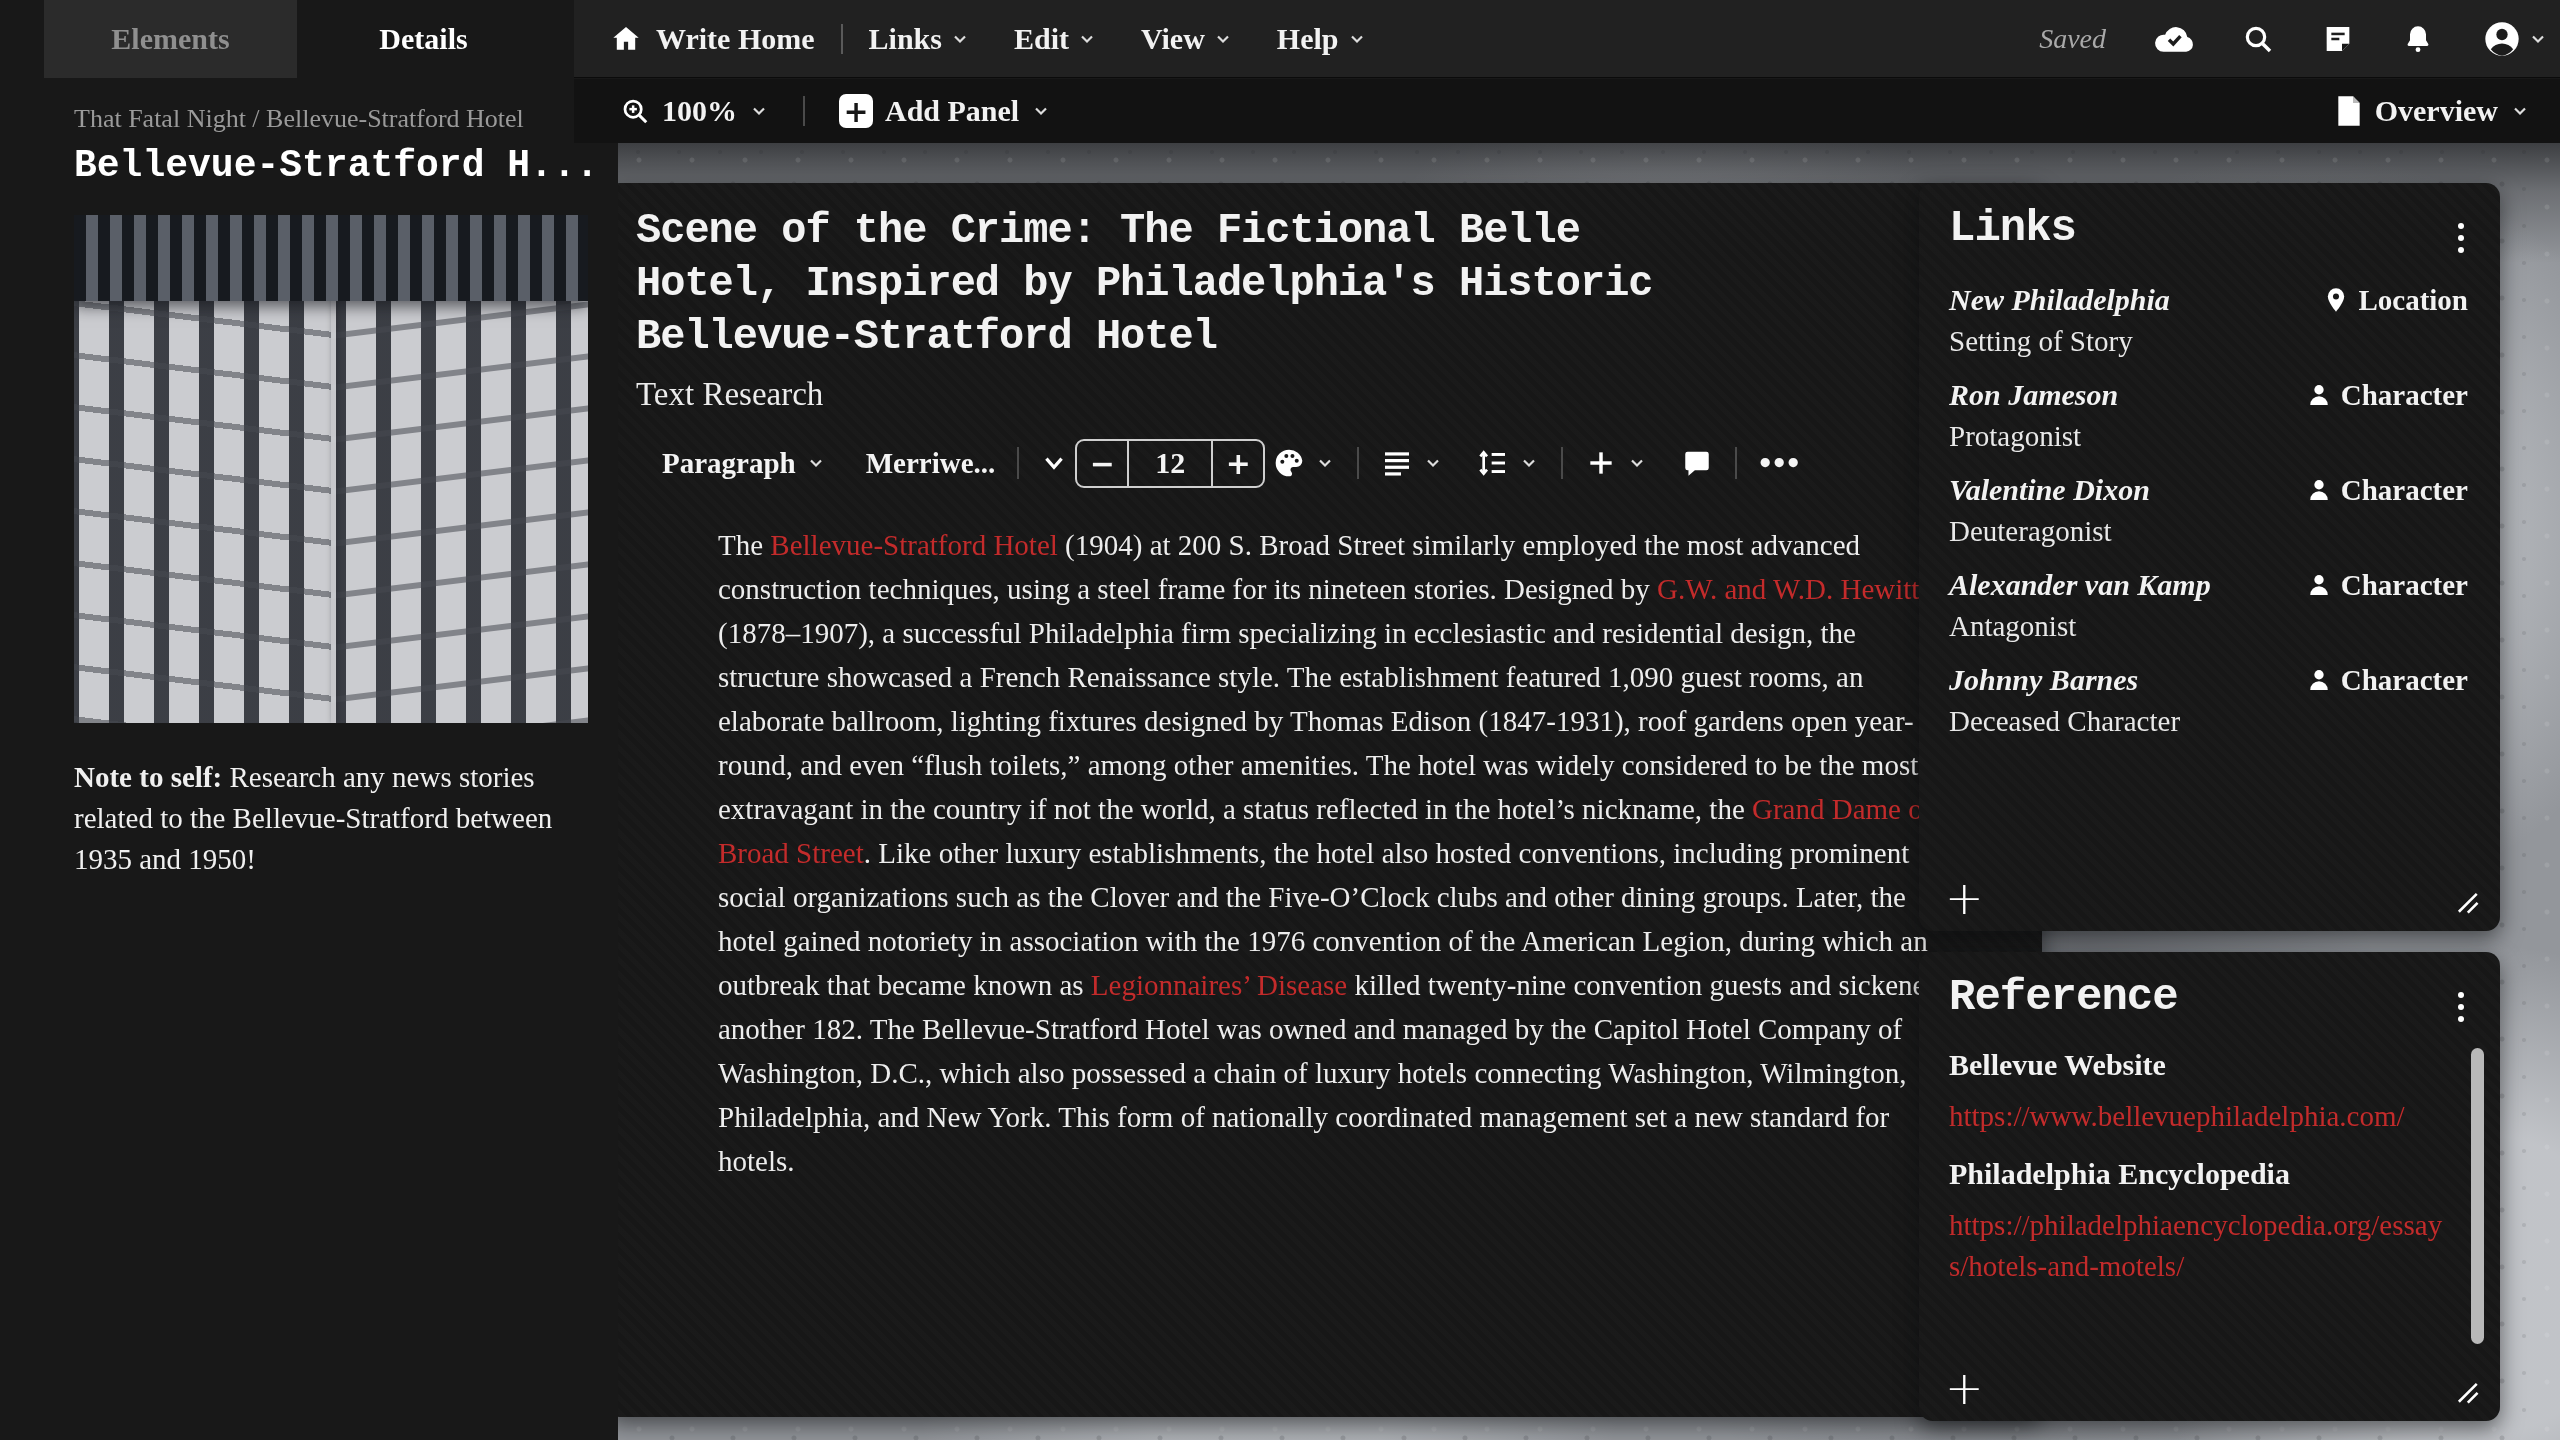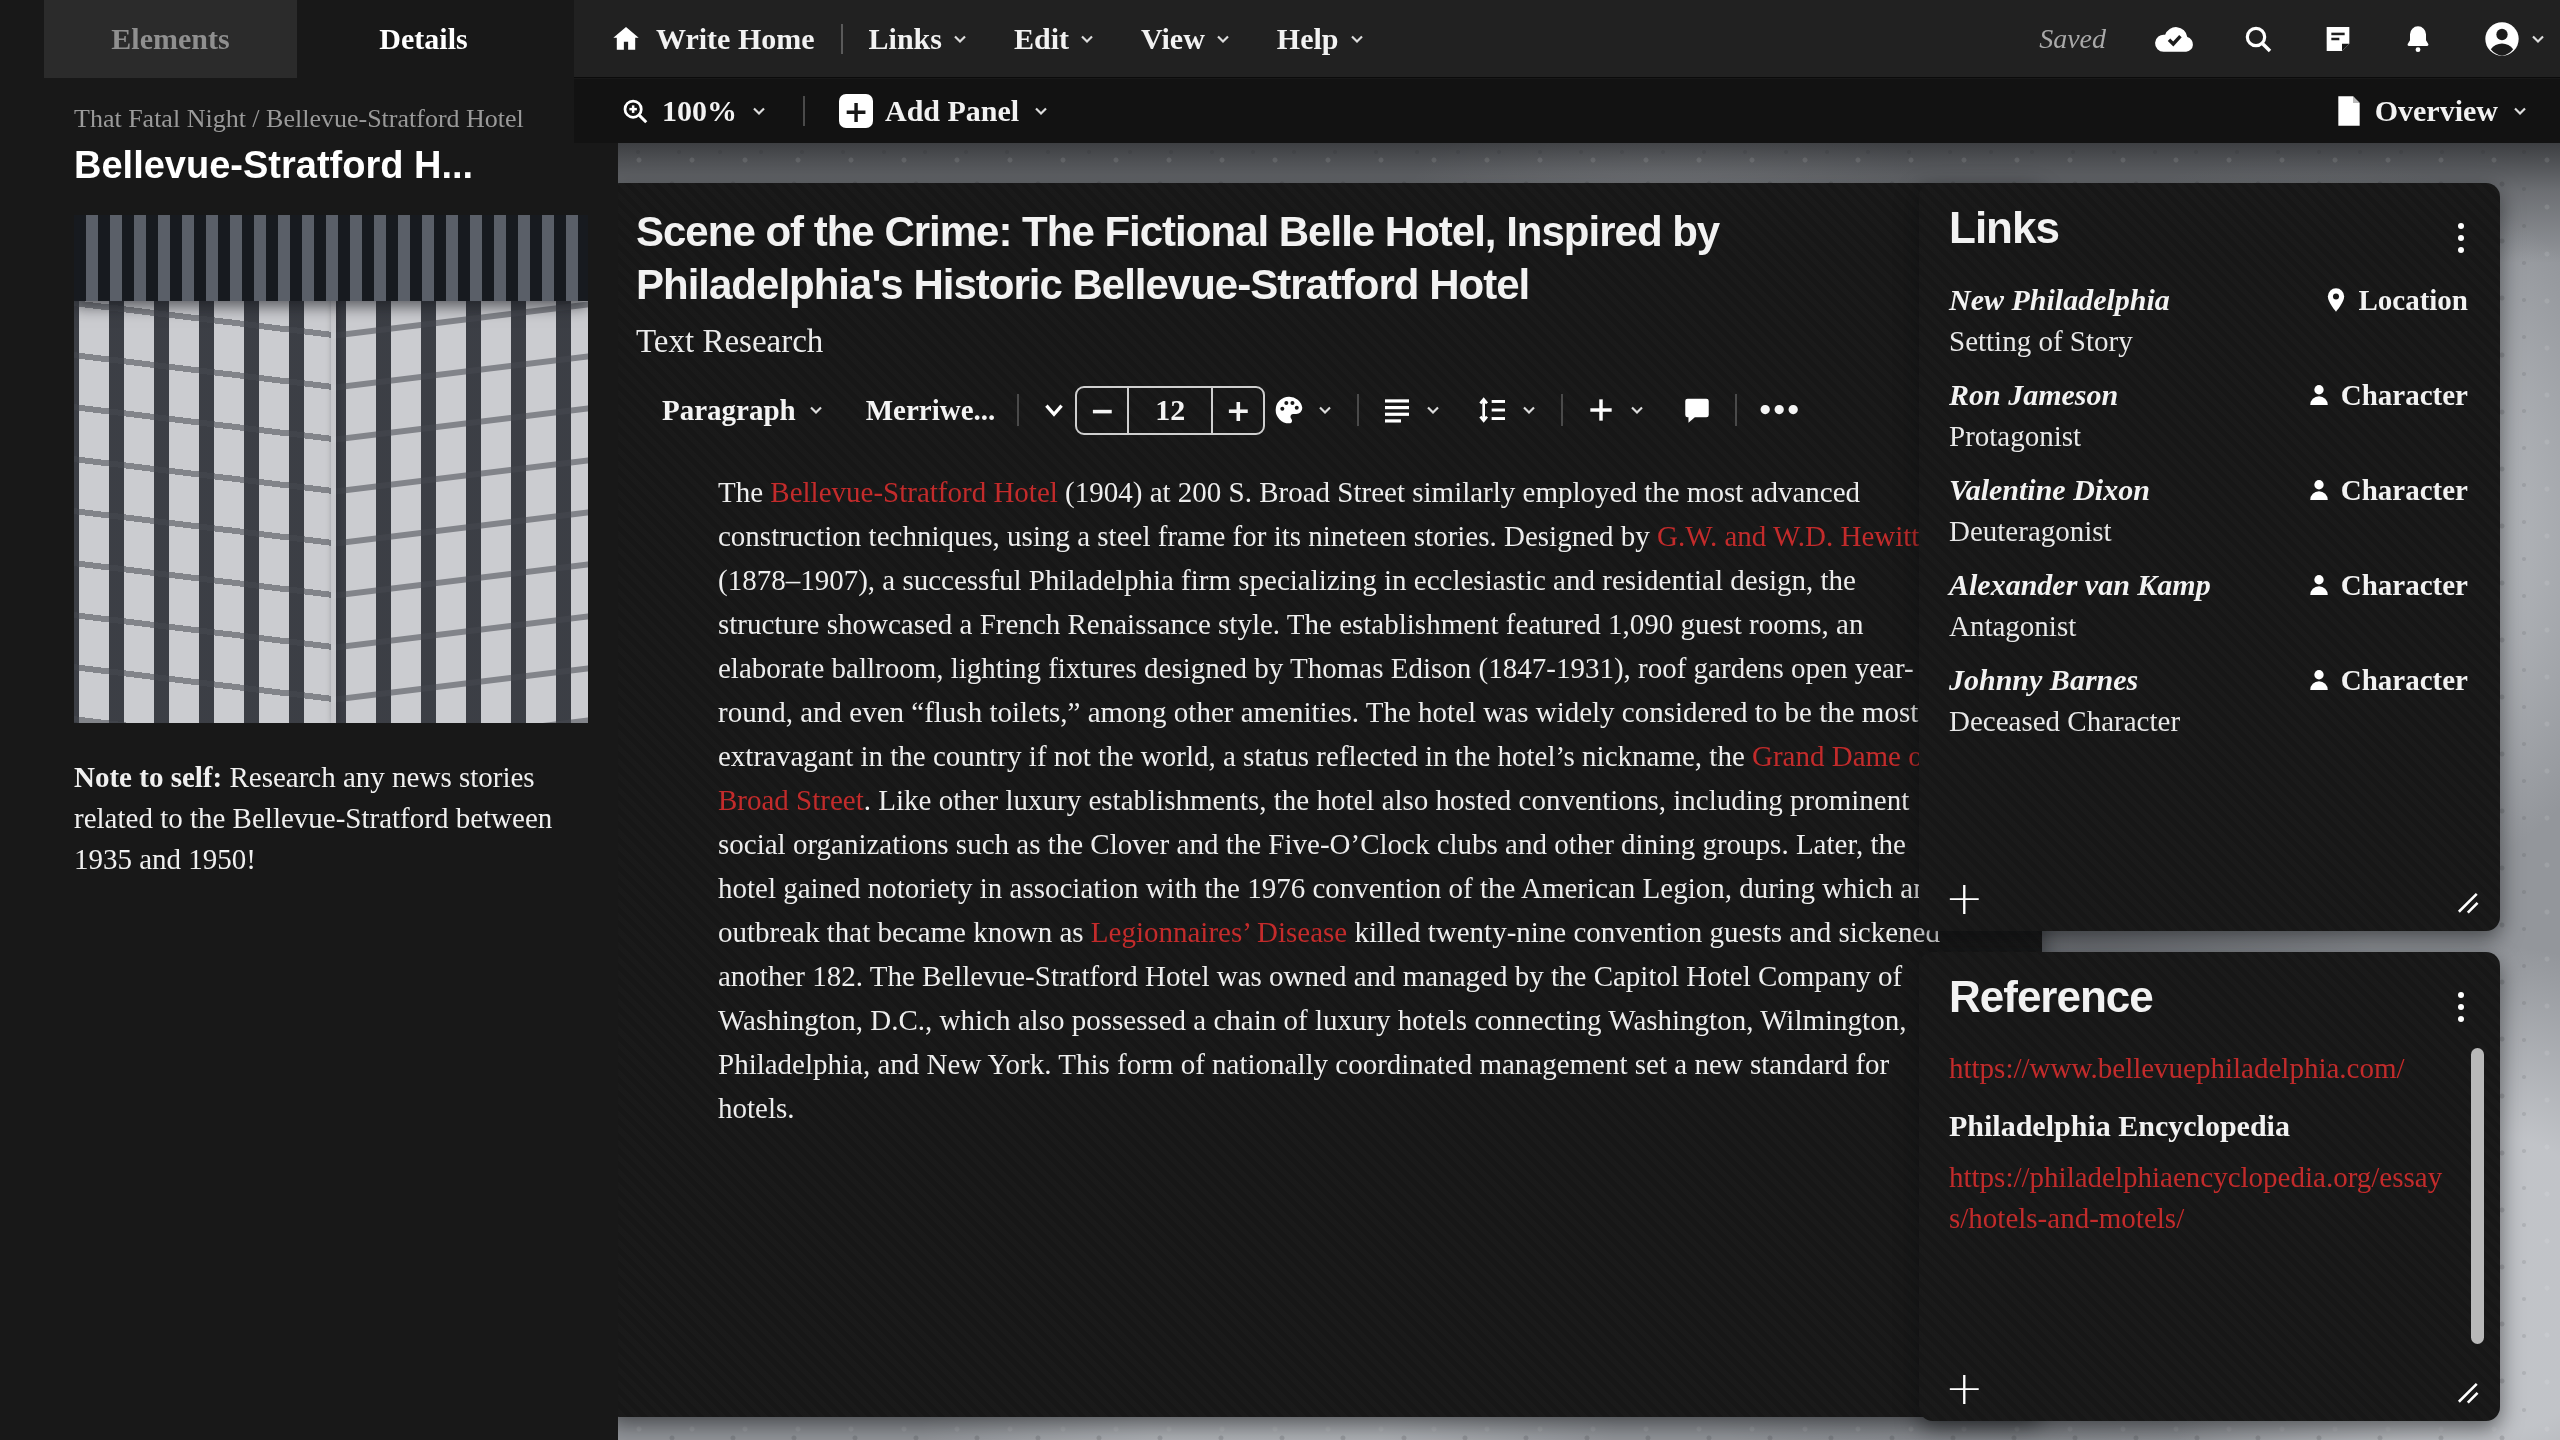--- a/index.html
+++ b/index.html
@@ -1,18 +1,18 @@
 <!DOCTYPE html>
 <html style="--red: #c32b2b;"><head>
 <meta charset="utf-8">
 <style>
   html,body{margin:0;padding:0;background:#000;}
   .page{position:relative;width:2560px;height:1440px;background:#181818;overflow:hidden;
         font-family:"Liberation Serif", serif;color:#f2f2f2;}
-  .mono{font-family:Liberation Sans, sans-serif;}
+  .mono{font-family:Liberation Mono, monospace;}
 
   
   .sidebar{position:absolute;left:0;top:0;width:574px;height:1440px;background:#181818;z-index:3;padding-left:44px;}
   .side-tabs{display:flex;align-items:stretch;height:78px;}
   .side-tab{width:253px;display:flex;align-items:center;justify-content:center;font-size:30px;font-weight:600;cursor:pointer;}
   .side-tab.inactive{background:#2b2b2b;color:#8f8f8f;}
   .side-tab.active{background:transparent;color:#ffffff;}
   .collapse{margin-left:auto;margin-right:26px;display:flex;align-items:center;font-size:38px;color:#e8e8e8;}
   .breadcrumb{margin:26px 0 0 30px;font-size:26px;color:#9a9a9a;}
   .side-title{margin:10px 0 0 30px;width:516px;font-size:38px;font-weight:700;color:#fff;white-space:nowrap;overflow:hidden;}
@@ -429,20 +429,21 @@
     <div class="panel ref-panel">
       <div class="lp-inner">
         <div class="panel-title mono">Reference</div>
         <div class="kebab lp-kebab">
             <i></i>
             <i></i>
             <i></i>
           </div>
         <div class="ref-list">
             <div>
+              <div class="ref-name">Bellevue Website</div>
               <div class="ref-url">https://www.bellevuephiladelphia.com/</div>
             </div>
             <div>
               <div class="ref-name">Philadelphia Encyclopedia</div>
               <div class="ref-url">https://philadelphiaencyclopedia.org/essays/hotels-and-motels/</div>
             </div>
           </div>
         <div class="ref-scrollbar"></div>
         <div class="panel-add">+</div>
         <svg class="resize-handle" viewBox="0 0 16 16">

